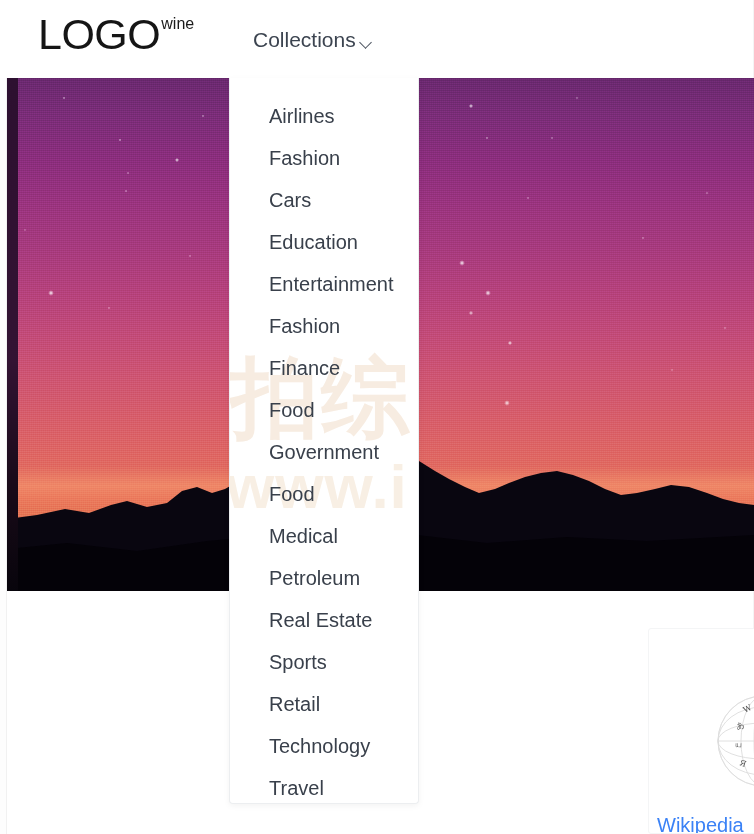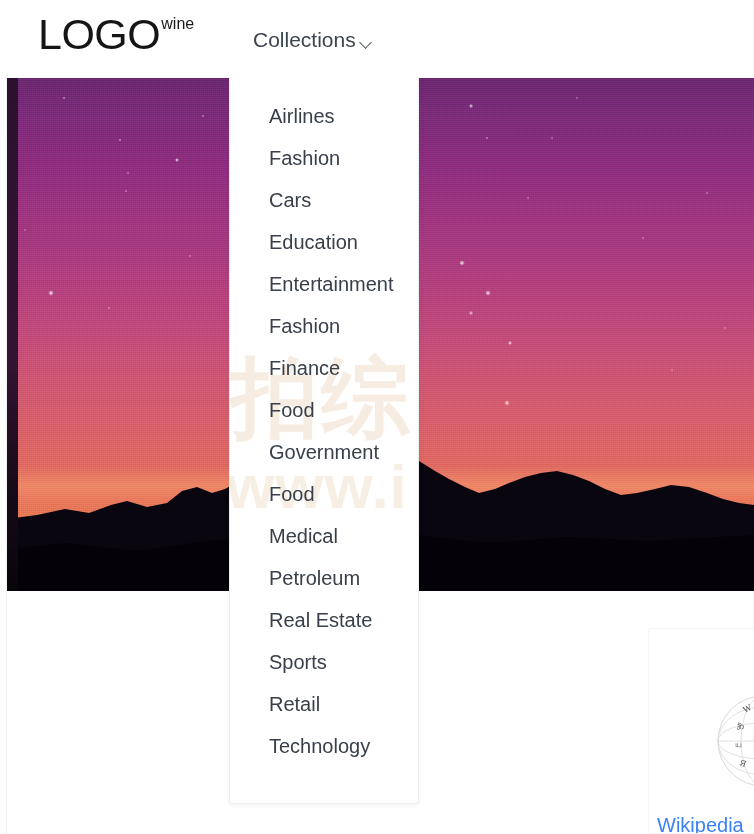--- a/index.html
+++ b/index.html
@@ -408,16 +408,17 @@
       <a class="menu-item" href="#">Finance</a>
       <a class="menu-item" href="#">Food</a>
       <a class="menu-item" href="#">Government</a>
       <a class="menu-item" href="#">Food</a>
       <a class="menu-item" href="#">Medical</a>
       <a class="menu-item" href="#">Petroleum</a>
       <a class="menu-item" href="#">Real Estate</a>
       <a class="menu-item" href="#">Sports</a>
       <a class="menu-item" href="#">Retail</a>
       <a class="menu-item" href="#">Technology</a>
+      <a class="menu-item" href="#">Travel</a>
     </div>
   </div>
 
 </div>
 
 </body></html>

